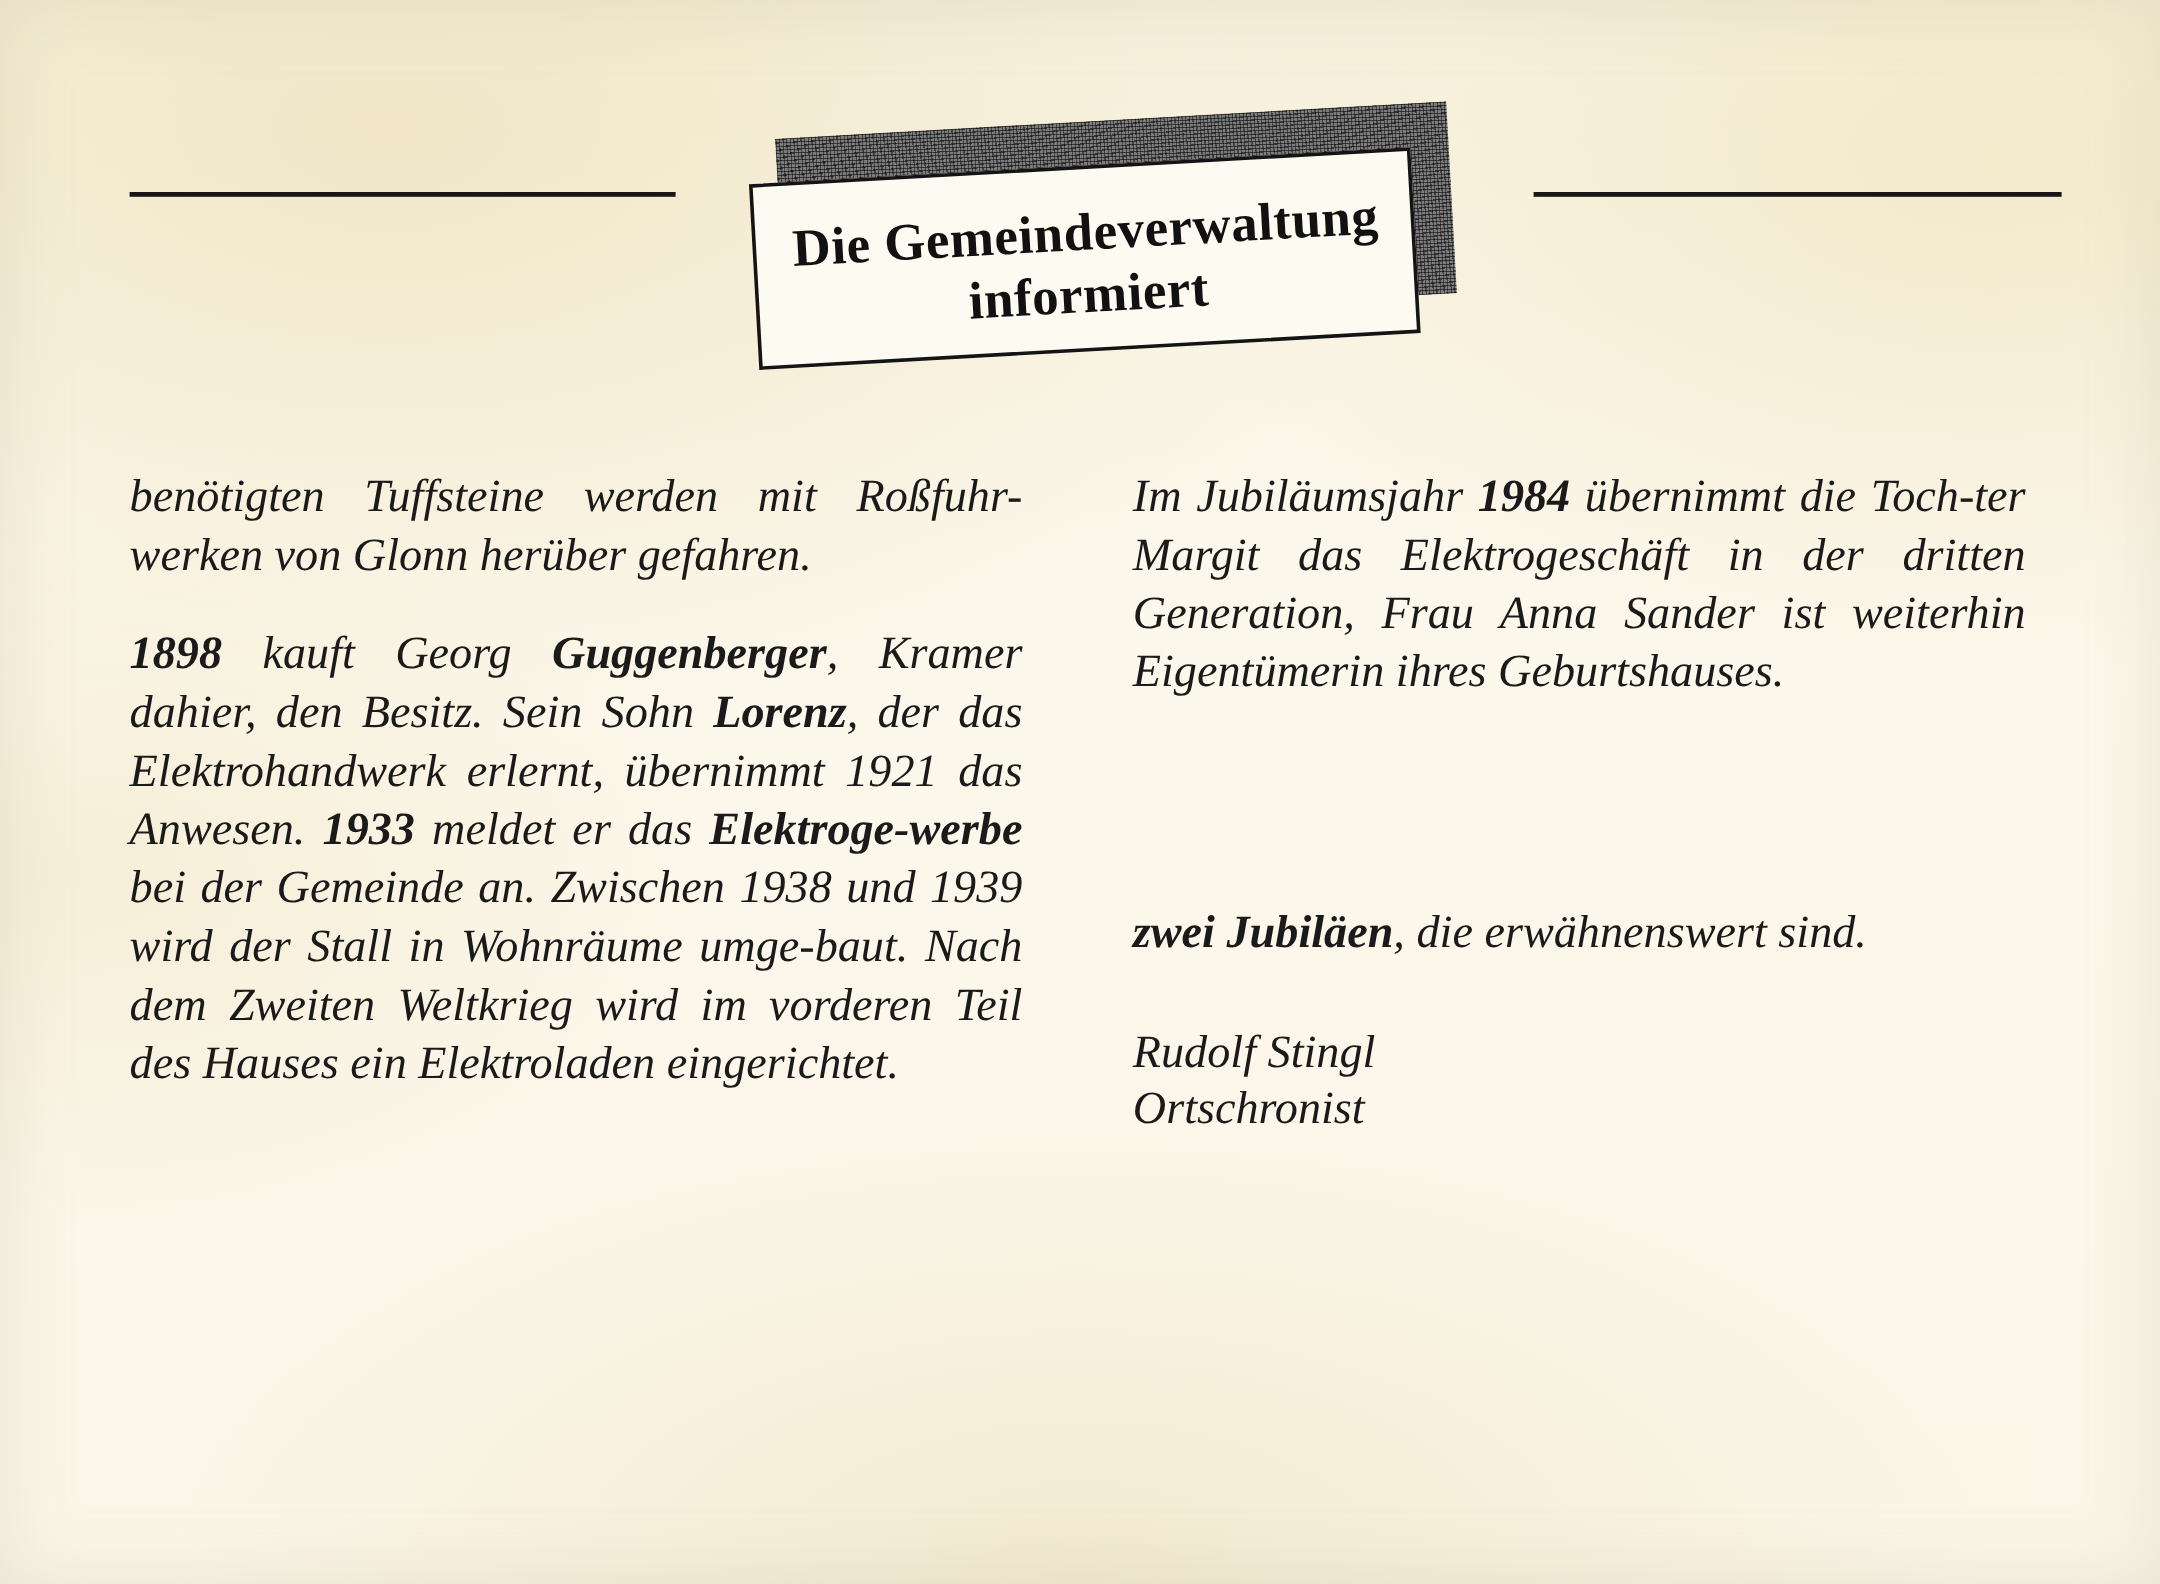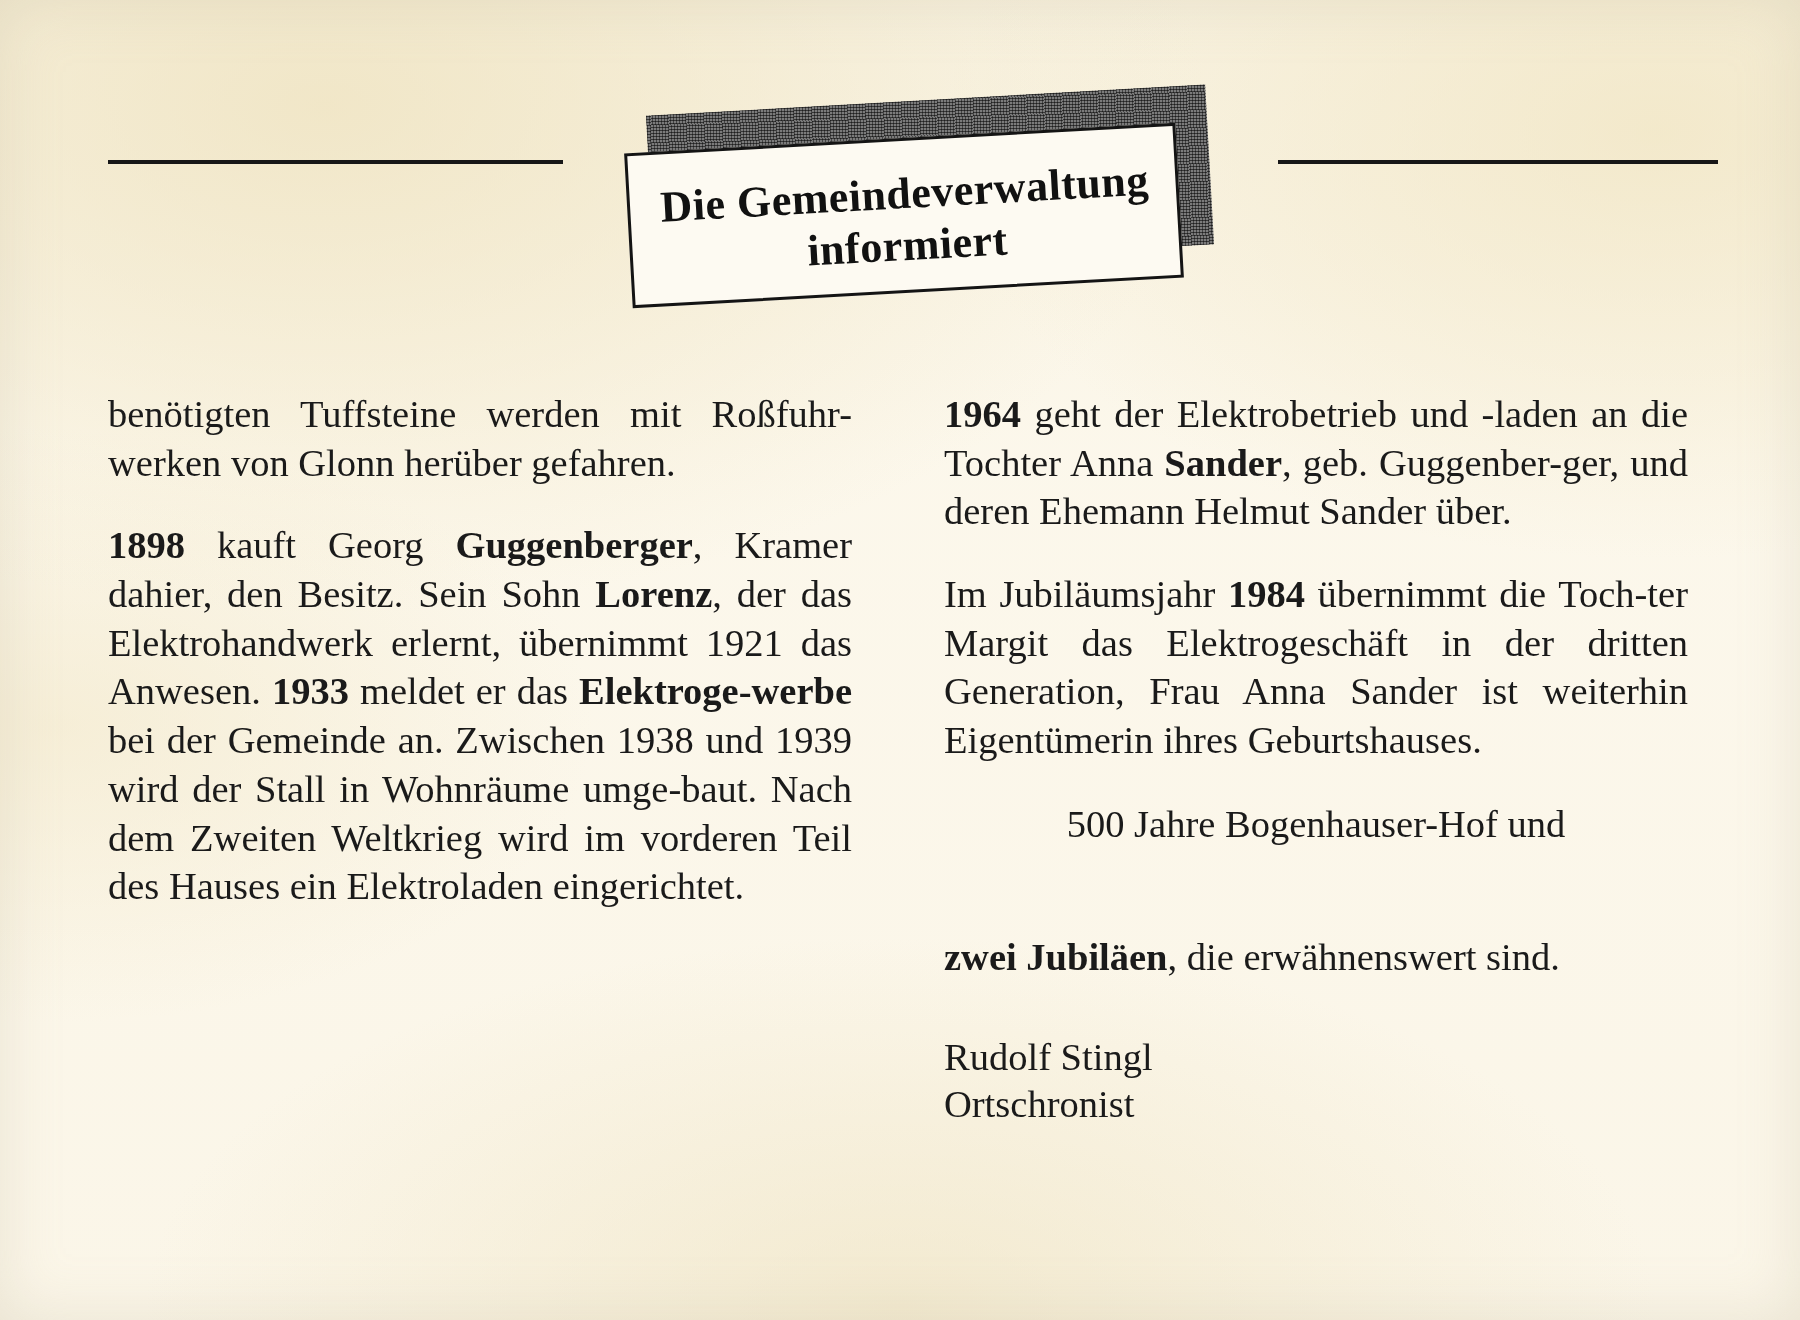--- a/index.html
+++ b/index.html
@@ -103,20 +103,21 @@
   
   .columns {
     position: absolute;
     top: 390px;
     left: 0;
     right: 4px;
     display: flex;
     gap: 92px;
     padding: 0 108px 0 108px;
     box-sizing: border-box;
+    font-style: italic;
   }
   .col {
     width: 792px;
   }
   .col p {
     margin: 0 0 34px 0;
     font-size: 38.5px;
     line-height: 1.265;
     text-align: justify;
     text-justify: inter-word;
@@ -155,21 +156,20 @@
     </div>
   </div>
 </div>
 
 <div class="columns">
   <div class="col" id="left-col">
       <p><span>benötigten Tuffsteine werden mit Roßfuhr-werken von Glonn herüber gefahren.</span></p>
       <p><b>1898</b><span> kauft Georg </span><b>Guggenberger</b><span>, Kramer dahier, den Besitz. Sein Sohn </span><b>Lorenz</b><span>, der das Elektrohandwerk erlernt, übernimmt 1921 das Anwesen. </span><b>1933</b><span> meldet er das </span><b>Elektroge-werbe</b><span> bei der Gemeinde an. Zwischen 1938 und 1939 wird der Stall in Wohnräume umge-baut. Nach dem Zweiten Weltkrieg wird im vorderen Teil des Hauses ein Elektroladen eingerichtet.</span></p>
     </div>
   <div class="col" id="right-col">
-      <p><b>1964</b><span> geht der Elektrobetrieb und -laden an die Tochter Anna </span><b>Sander</b><span>, geb. Guggenber-ger, und deren Ehemann Helmut Sander über.</span></p>
       <p><span>Im Jubiläumsjahr </span><b>1984</b><span> übernimmt die Toch-ter Margit das Elektrogeschäft in der dritten Generation, Frau Anna Sander ist weiterhin Eigentümerin ihres Geburtshauses.</span></p>
-      <p class="center-block"><span>500 Jahre Bogenhauser-Hof und</span><br><br></p>
+      <p class="center-block"><br><br></p>
       <p class="nowrap-last"><b>zwei Jubiläen</b><span>, die erwähnenswert sind.</span></p>
       <p class="signature"><span>Rudolf Stingl</span><br><span>Ortschronist</span></p>
     </div>
 </div>
 
 <div class="edge-shadow"></div>
 
 </body></html>

